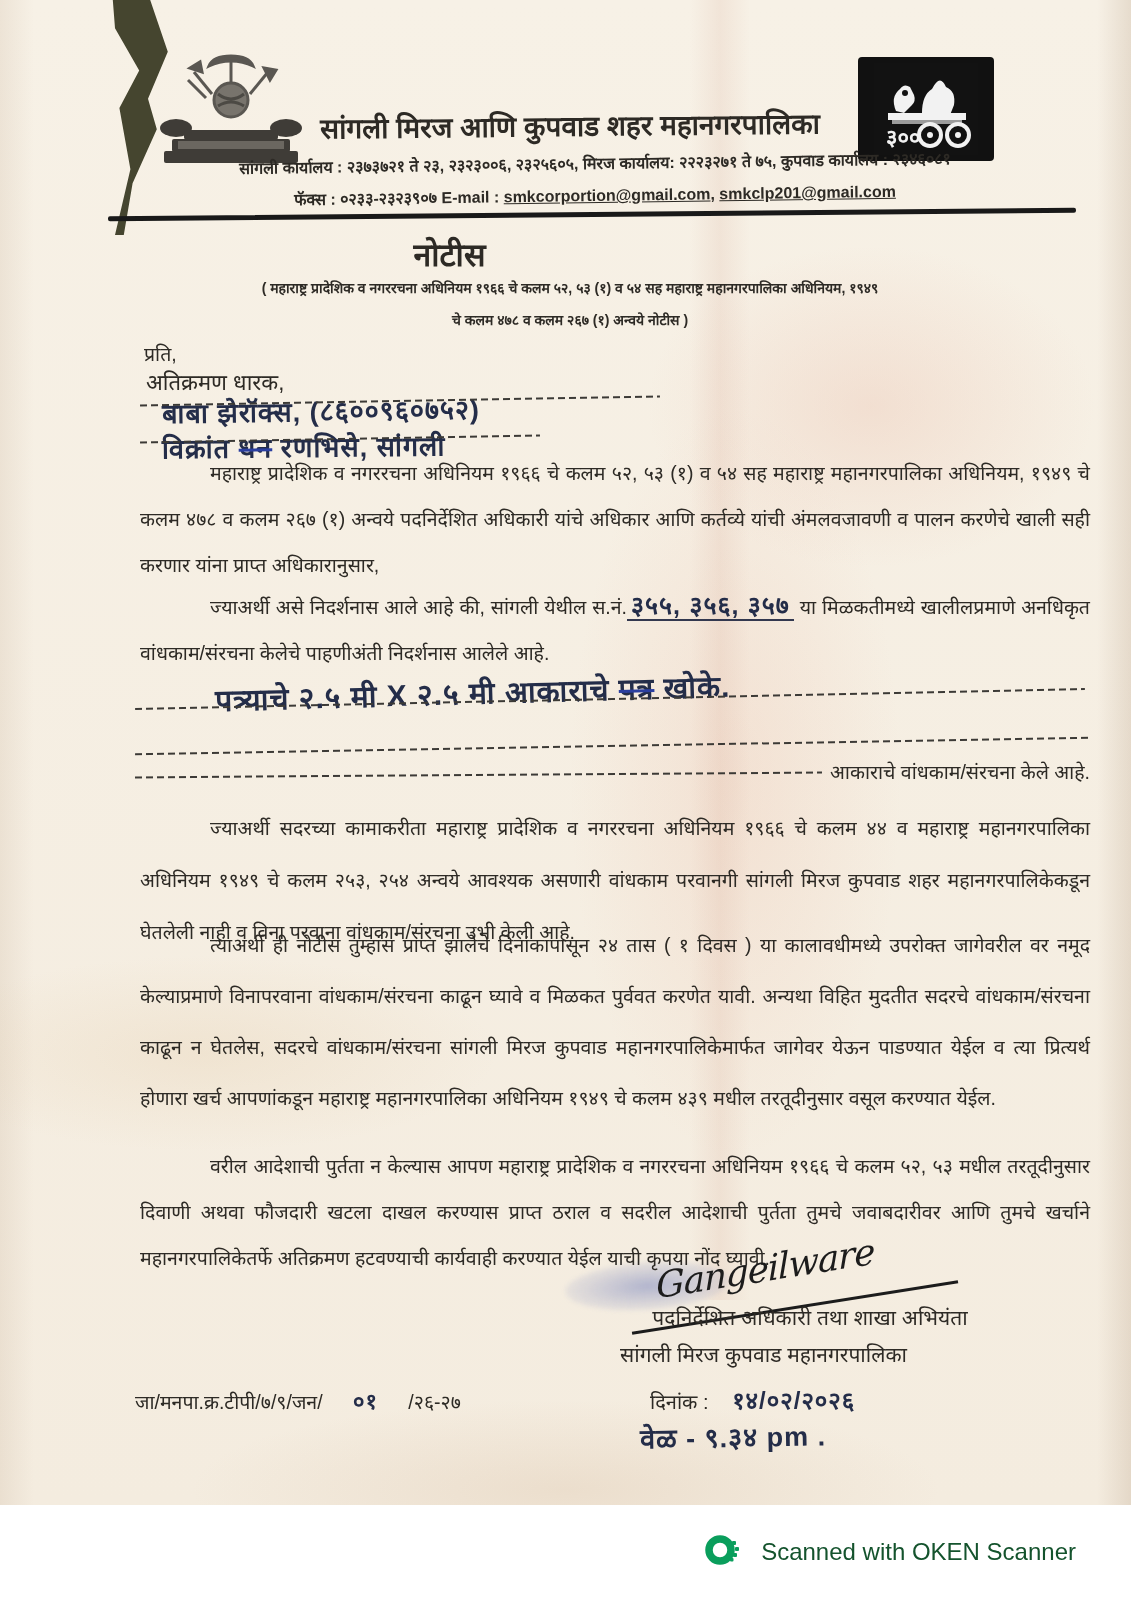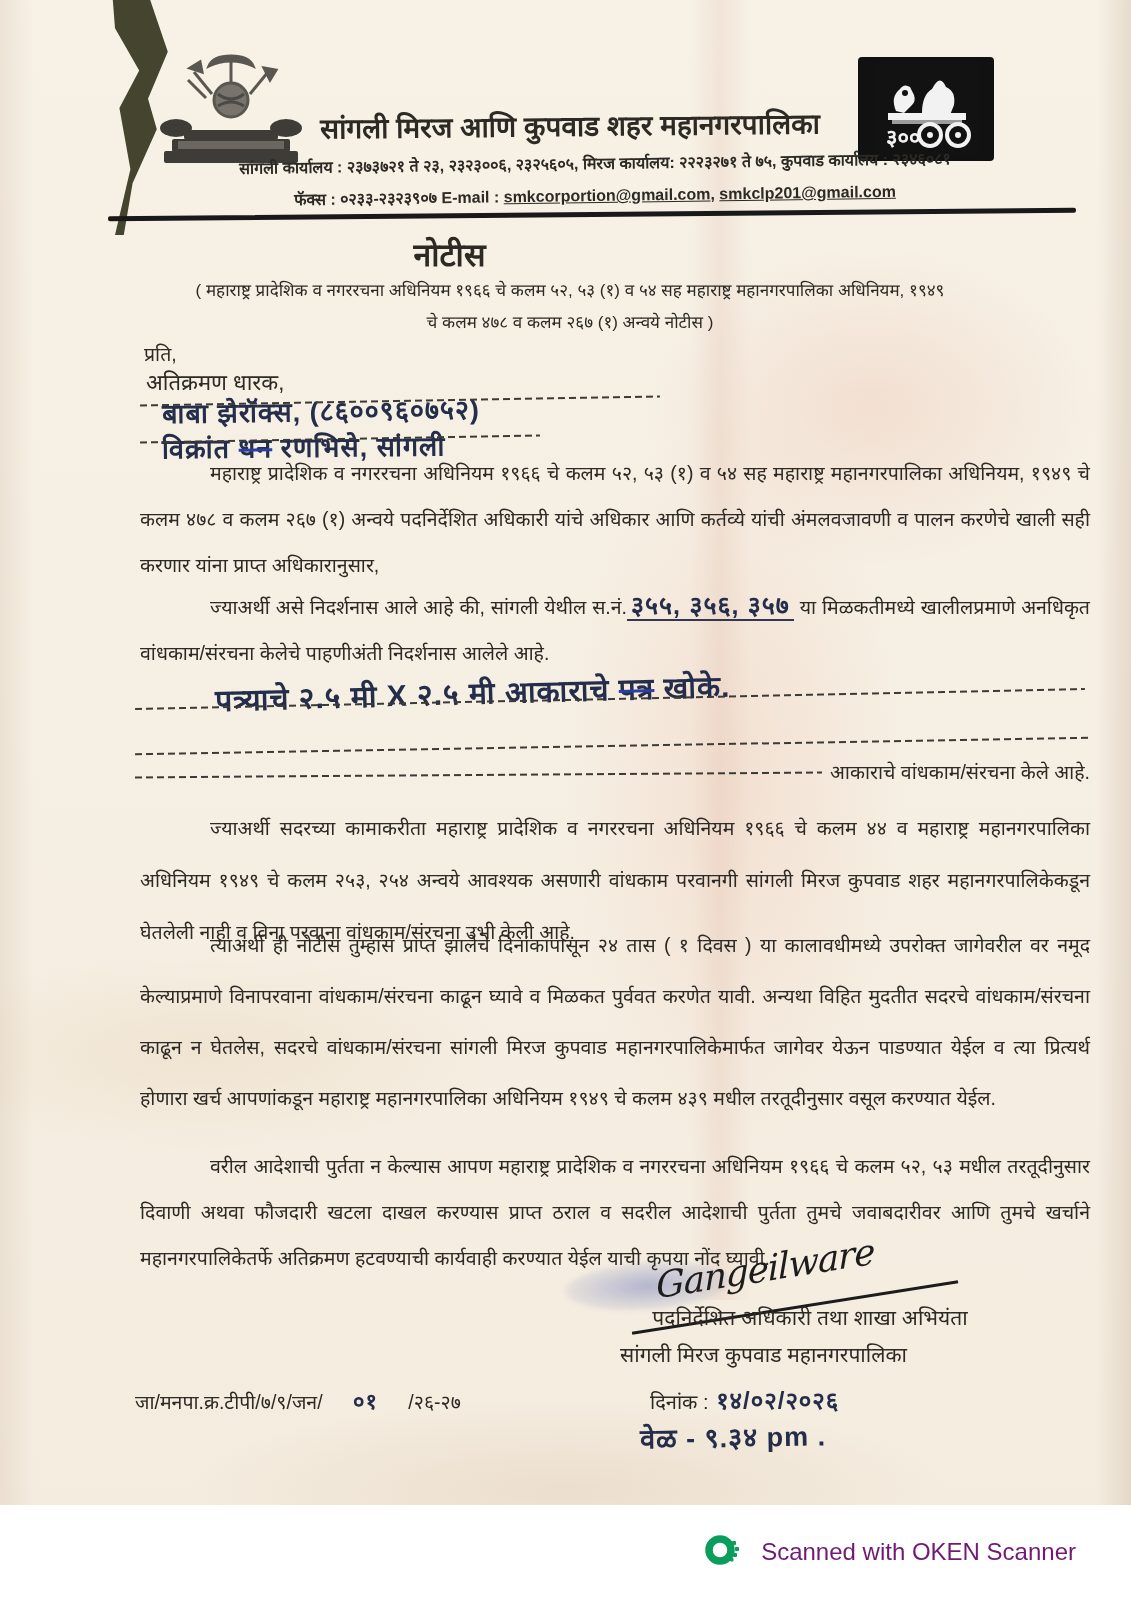--- a/index.html
+++ b/index.html
@@ -38,35 +38,35 @@
   .org-name{font-size:28px;font-weight:bold;transform:rotate(-0.6deg);}
   .contact{font-size:16px;font-weight:bold;transform:rotate(-0.8deg);}
   .divider{position:absolute;left:108px;top:212px;width:968px;height:5px;background:#191919;
       transform:rotate(-0.5deg);border-radius:2px;}
   .email{text-decoration:underline;}
 
   .logo-box{position:absolute;left:858px;top:57px;width:136px;height:104px;background:#111;
       border-radius:4px;display:flex;align-items:center;justify-content:center;}
 
   .title{font-size:32px;font-weight:bold;}
-  .subtitle{font-size:17px;font-weight:normal;}
+  .subtitle{font-size:14px;font-weight:bold;}
 
   .body-par{font-size:19.5px;width:950px;}
 
   .sig-wrap{position:absolute;left:655px;top:1248px;width:300px;height:80px;}
   .sig-text{font-family:"DejaVu Serif","Liberation Serif",serif;font-style:italic;
       font-size:36px;color:#1c1c1c;transform:rotate(-9deg) skewX(-8deg);display:inline-block;
       letter-spacing:-1px;}
   .sig-underline{position:absolute;left:-25px;top:58px;width:330px;height:2.5px;background:#1c1c1c;
       transform:rotate(-9deg);}
 
   
   #scan-footer{position:absolute;left:0;top:1505px;width:1131px;height:94px;background:#ffffff;
       display:flex;align-items:center;justify-content:flex-end;padding-right:55px;box-sizing:border-box;}
-  .oken-text{font-size:24px;color:#701a75;font-weight:500;margin-left:18px;}
+  .oken-text{font-size:24px;color:#14532d;font-weight:500;margin-left:18px;}
 </style>
 </head>
 <body>
 
 <div id="stage">
   <div id="paper">
     <div class="crease"></div>
     <div class="corner-tear"></div>
     <div class="ink-smudge"></div>
 
@@ -167,21 +167,21 @@
     <div class="abs print bold" style="left:620px;top:1340px;width:380px;font-size:21px;">सांगली मिरज कुपवाड महानगरपालिका</div>
 
     <div class="abs" style="left:135px;top:1385px;font-size:19.5px;">
       <span class="print">जा/मनपा.क्र.टीपी/७/९/जन/</span>
       <span class="hand" style="font-size:22px;margin:0 25px;">०१</span>
       <span class="print">/२६-२७</span>
     </div>
 
     <div class="abs" style="left:650px;top:1383px;font-size:20px;">
       <span class="print">दिनांक :</span>
-      <span class="hand" style="font-size:24px;margin-left:2px;">१४/०२/२०२६</span>
+      <span class="hand" style="font-size:24px;margin-left:18px;">१४/०२/२०२६</span>
     </div>
     <div class="abs hand" style="left:640px;top:1418px;font-size:27px;transform:rotate(-1deg);">वेळ - ९.३४ pm .</div>
   </div>
 
   <div id="scan-footer">
     <span>
       <svg width="42" height="42" viewBox="0 0 42 42">
         <circle cx="19" cy="21" r="11" fill="none" stroke="#0a9e5c" stroke-width="7.5"></circle>
         <g fill="#0a9e5c">
           <rect x="31" y="12" width="4" height="4" rx="1"></rect>

